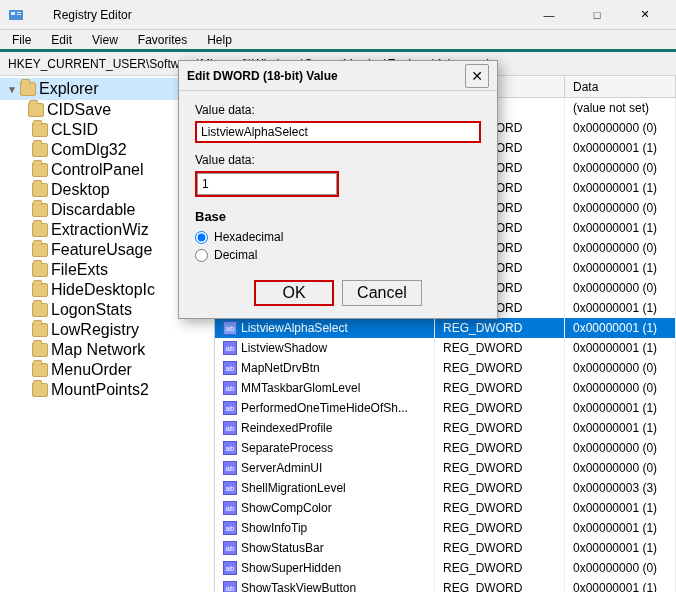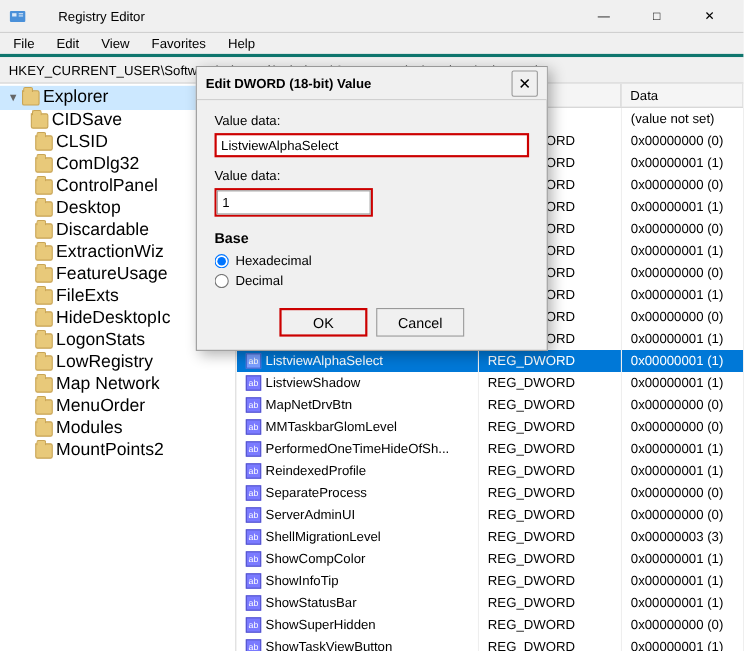--- a/index.html
+++ b/index.html
@@ -300,21 +300,21 @@
     .dialog-buttons {
       display: flex;
       justify-content: center;
       gap: 8px;
       margin-top: 14px;
     }
 
     .dialog-btn {
       width: 80px;
       height: 26px;
-      font-size: 13px;
+      font-size: 16px;
       cursor: pointer;
       background: #f0f0f0;
       border: 1px solid #999;
       display: flex;
       align-items: center;
       justify-content: center;
     }
     .dialog-btn.ok-btn {
       border: 2px solid #cc0000;
     }
@@ -441,25 +441,20 @@
       <span class="tree-label">Map Network</span>
     </div>
     <div class="tree-item" style="padding-left:16px">
       <span class="tree-arrow">&nbsp;</span>
       <span class="folder-icon"></span>
       <span class="tree-label">MenuOrder</span>
     </div>
     <div class="tree-item" style="padding-left:16px">
       <span class="tree-arrow">&nbsp;</span>
       <span class="folder-icon"></span>
-      <span class="tree-label">Modules</span>
-    </div>
-    <div class="tree-item" style="padding-left:16px">
-      <span class="tree-arrow">&nbsp;</span>
-      <span class="folder-icon"></span>
       <span class="tree-label">MountPoints2</span>
     </div>
   </div>
 
   <div class="right-panel">
 
     <div class="table-header">
       <div class="table-header-cell">Name</div>
       <div class="table-header-cell">Type</div>
       <div class="table-header-cell">Data</div>

